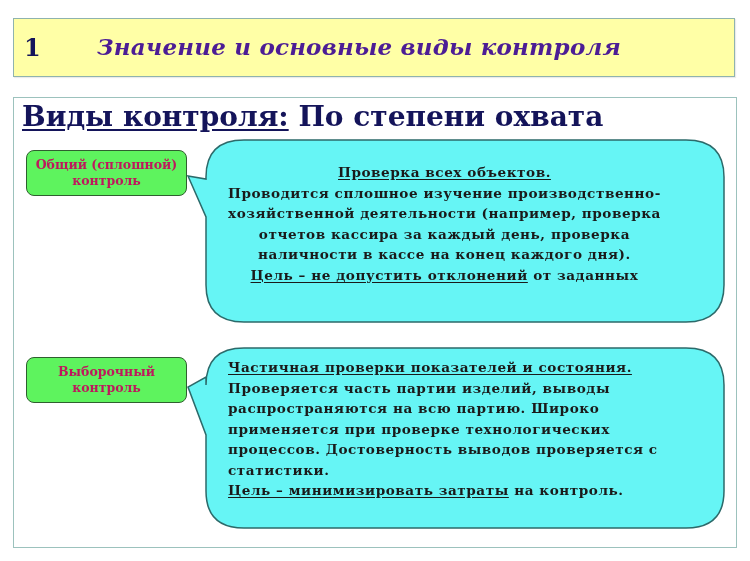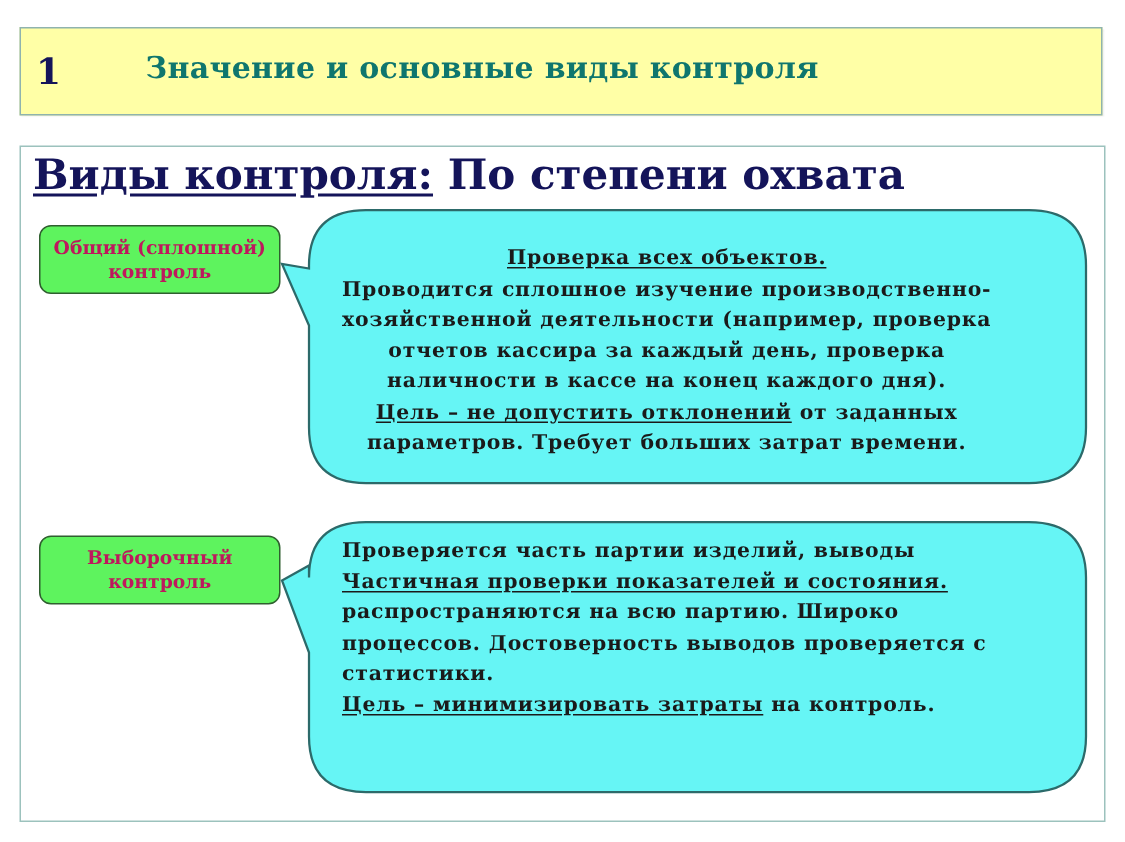--- a/index.html
+++ b/index.html
@@ -3,23 +3,23 @@
 <meta charset="utf-8">
 <style>
   html, body { margin:0; padding:0; }
   body { width:750px; height:561px; background:#ffffff; position:relative; overflow:hidden;
          font-family:"DejaVu Serif", serif; }
   .header { position:absolute; left:13px; top:18px; width:722px; height:59px;
             background:#ffffa6; border:1.5px solid #8fb3ae; box-sizing:border-box;
             box-shadow:1px 1px 1px rgba(0,0,0,0.08); }
   .header-num { position:absolute; left:10px; top:14px; font-weight:bold; font-size:24px;
                 color:#14145a; font-family:"DejaVu Serif", serif; }
-  .header-title { position:absolute; left:83px; top:14px; font-weight:bold; font-size:20px;
-                  color:#0f766e; letter-spacing:0.2px; white-space:nowrap;
-                  font-family:"DejaVu Serif", serif; }
+  .header-title { position:absolute; left:83px; top:14px; font-weight:bold; font-size:23px;
+                  color:#4c1d95; letter-spacing:0.2px; white-space:nowrap;
+                  font-family:"DejaVu Serif", serif;font-style:italic; }
   .main { position:absolute; left:13px; top:97px; width:724px; height:451px;
           background:#ffffff; border:1.5px solid #9cc2bd; box-sizing:border-box; }
   .subtitle { position:absolute; left:8px; top:2px; font-weight:bold; font-size:28px; color:#14145a;
               white-space:nowrap; font-family:"DejaVu Serif", serif; }
   .subtitle .u { text-decoration:underline; text-underline-offset:3px; }
   .green { position:absolute; left:12px; width:161px; height:46px; background:#5ef35e;
            border:1.5px solid #2f5f2f; border-radius:8px; box-sizing:border-box;
            display:flex; align-items:center; justify-content:center; text-align:center;
            font-weight:bold; font-size:12.5px; color:#be185d; line-height:16px;
            font-family:"DejaVu Serif", serif; }
@@ -57,39 +57,39 @@
     <svg class="bubble-svg" width="541" height="185">
       <path d="M 58 1 H 500 Q 538 1 538 38 V 146 Q 538 183 500 183 H 58 Q 20 183 20 146 V 78 L 2 37 L 20 40 V 38 Q 20 1 58 1 Z" fill="#66f5f5" stroke="#2c6a6a" stroke-width="1.5" transform="translate(0,0)"></path>
     </svg>
     <div class="bubble-text" style="left:42px; top:23px;">
       <div><span class="u">Проверка всех объектов.</span></div>
       <div>Проводится сплошное изучение производственно-</div>
       <div>хозяйственной деятельности (например, проверка</div>
       <div>отчетов кассира за каждый день, проверка</div>
       <div>наличности в кассе на конец каждого дня).</div>
       <div><span class="u">Цель – не допустить отклонений</span><span> от заданных</span></div>
-      <div>параметров. Требует больших затрат времени.</div>
     </div>
   </div>
 
   <div class="green" style="top:259px;">
     <div>
       <div>Выборочный</div>
       <div>контроль</div>
     </div>
   </div>
 
   <div class="bubble-wrap" style="left:172px; top:249px; width:541px; height:183px;">
     <svg class="bubble-svg" width="541" height="183">
       <path d="M 58 1 H 500 Q 538 1 538 38 V 144 Q 538 181 500 181 H 58 Q 20 181 20 144 V 88 L 2 40 L 20 30 V 38 Q 20 1 58 1 Z" fill="#66f5f5" stroke="#2c6a6a" stroke-width="1.5"></path>
     </svg>
     <div class="bubble-text" style="left:42px; top:10px;">
+      <div><span class="u">Частичная проверки показателей и состояния.</span></div>
       <div>Проверяется часть партии изделий, выводы</div>
-      <div><span class="u">Частичная проверки показателей и состояния.</span></div>
       <div>распространяются на всю партию. Широко</div>
+      <div>применяется при проверке технологических</div>
       <div>процессов. Достоверность выводов проверяется с</div>
       <div>статистики.</div>
       <div><span class="u">Цель – минимизировать затраты</span><span> на контроль.</span></div>
     </div>
   </div>
 </div>
 
 <div class="copyright">© - Костенко О.В.</div>
 
 </body></html>

